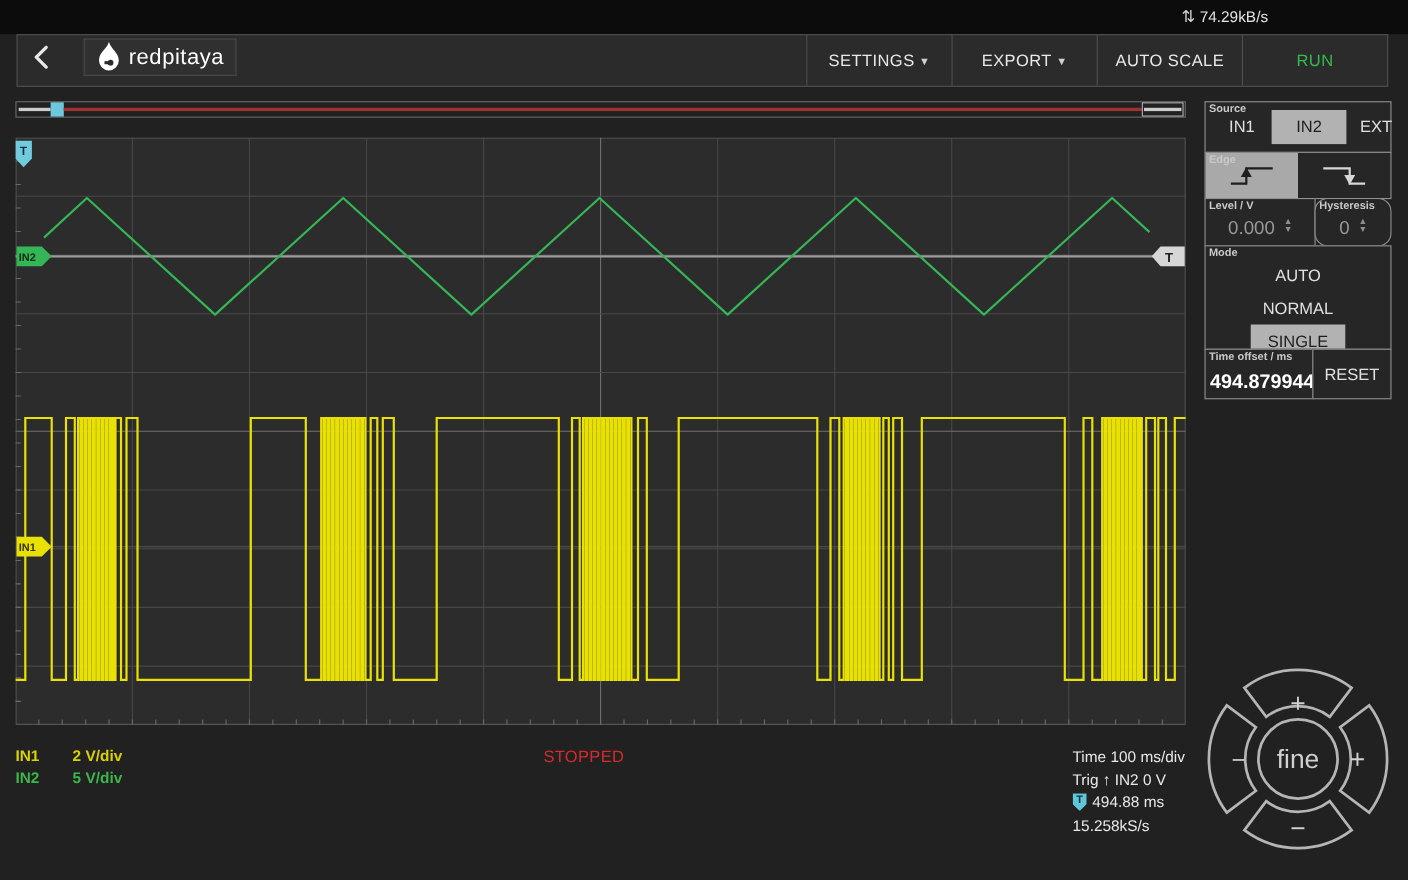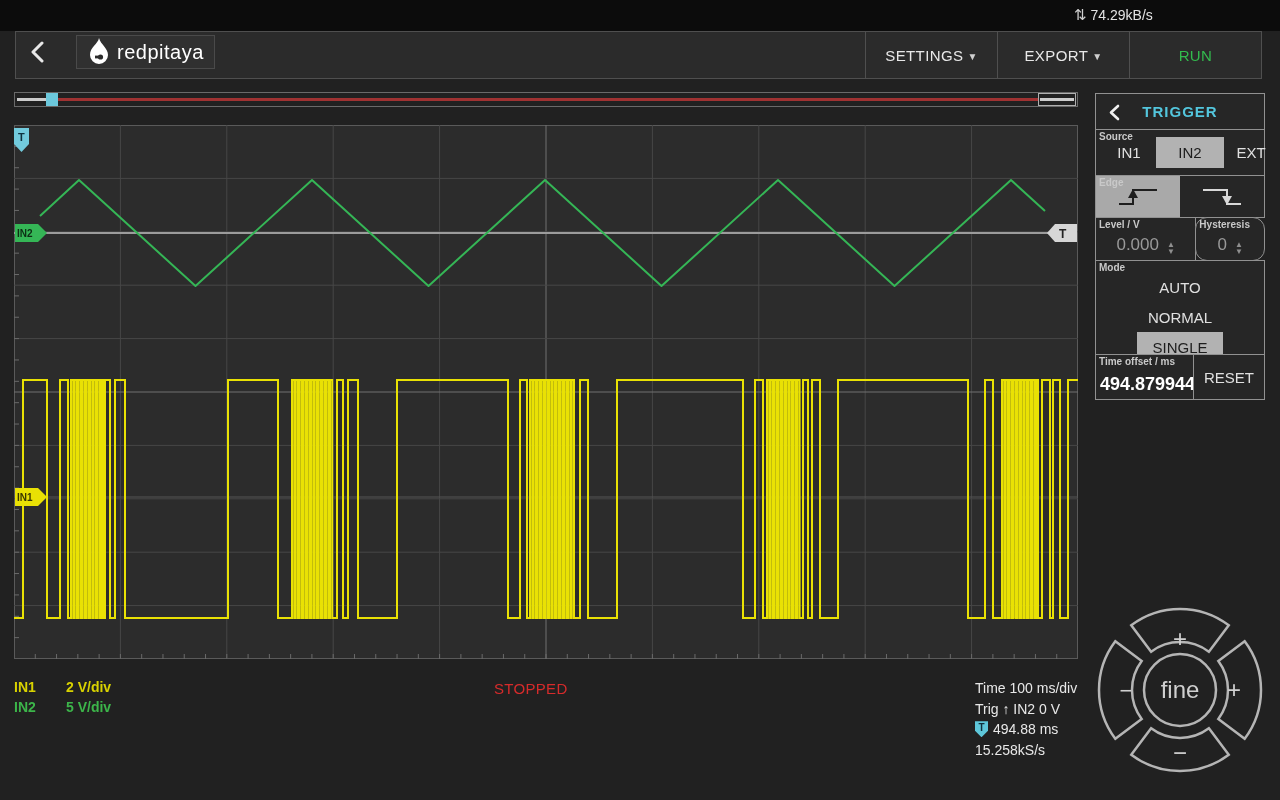--- a/index.html
+++ b/index.html
@@ -37,21 +37,21 @@
   #tsource{height:47px;display:flex;align-items:flex-end;justify-content:space-between;padding:0 6px 7px 6px;}
   .srcbtn{min-width:44px;text-align:center;color:#e0e0e0;font-size:15px;padding:7px 5px;cursor:pointer;}
   .srcbtn.sel{background:#b2b2b2;color:#1d1d1d;padding:7px 12px;}
   #tedge{height:43px;display:flex;}
   .edgebtn{width:50%;height:100%;display:flex;align-items:center;justify-content:center;color:#d8d8d8;cursor:pointer;}
   .edgebtn.sel{background:#a9a9a9;color:#1e1e1e;}
   #tlevelrow{display:flex;margin-top:-1px;}
   .valbox{border:1px solid #919191;box-sizing:border-box;height:44px;position:relative;background:#262626;}
   #tlevel{width:112px;padding-left:36px;}
   #thyst{width:81px;margin-left:-1px;border-radius:12px;}
-  .valrow{position:absolute;left:0;right:0;bottom:5px;display:flex;align-items:flex-end;justify-content:center;gap:8px;}
+  .valrow{position:absolute;left:0;right:0;bottom:5px;display:flex;align-items:flex-start;justify-content:center;gap:8px;}
   .val{color:#999;font-size:17px;}
   .spin{display:flex;flex-direction:column;line-height:7px;font-size:8px;color:#8f8f8f;cursor:pointer;}
   #tmode{height:95px;}
   .modeitem{height:30px;display:flex;align-items:center;justify-content:center;color:#e0e0e0;font-size:15px;cursor:pointer;}
   .modeitem:first-of-type{margin-top:11px;}
   .modeitem.sel{background:#b2b2b2;color:#1d1d1d;width:86px;margin-left:auto;margin-right:auto;}
   #tbottom{display:flex;margin-top:-1px;}
   #toffset{width:99px;height:46px;}
   #toffset .val{position:absolute;left:4px;bottom:4px;color:#fff;font-weight:bold;font-size:18px;}
   #treset{width:72px;height:46px;margin-left:-1px;display:flex;align-items:center;justify-content:center;color:#e0e0e0;font-size:15px;cursor:pointer;}
@@ -91,20 +91,23 @@
     <span>redpitaya</span>
   </div>
   <div id="hbtns">
     <div class="hbtn">
       <span>SETTINGS</span>
       <span class="caret">▼</span>
     </div>
     <div class="hbtn">
       <span>EXPORT</span>
       <span class="caret">▼</span>
+    </div>
+    <div class="hbtn">
+      <span>AUTO SCALE</span>
     </div>
     <div class="hbtn run">
       <span>RUN</span>
     </div>
   </div>
 </div>
 
 <div id="minimap">
   <div id="mm-left"></div>
   <div id="mm-handle"></div>
@@ -223,26 +226,20 @@
       <path d="M1,363 H24 L33,372 L24,381 H1 Z" fill="#e9e104"></path>
       <text x="3" y="376" fill="#3a3700" font-size="10" font-weight="bold">IN1</text>
     </g>
     <g>
       <path d="M1063,99 H1041 L1033,108 L1041,117 H1063 Z" fill="#d6d6d6"></path>
       <text x="1045" y="113" fill="#222222" font-size="12" font-weight="bold">T</text>
     </g>
   </svg>
 
 <div id="tpanel">
-  <div class="tbox" id="thead">
-    <svg id="tchevron" width="11" height="17" viewBox="0 0 11 17">
-      <polyline points="9,2 2,8.5 9,15" fill="none" stroke="#f0f0f0" stroke-width="2.6" stroke-linecap="round" stroke-linejoin="round"></polyline>
-    </svg>
-    <span class="title">TRIGGER</span>
-  </div>
 
   <div class="tbox" id="tsource">
     <span class="tlabel">Source</span>
     <div class="srcbtn">IN1</div>
     <div class="srcbtn sel">IN2</div>
     <div class="srcbtn">EXT</div>
   </div>
 
   <div class="tbox" id="tedge">
     <span class="tlabel">Edge</span>

